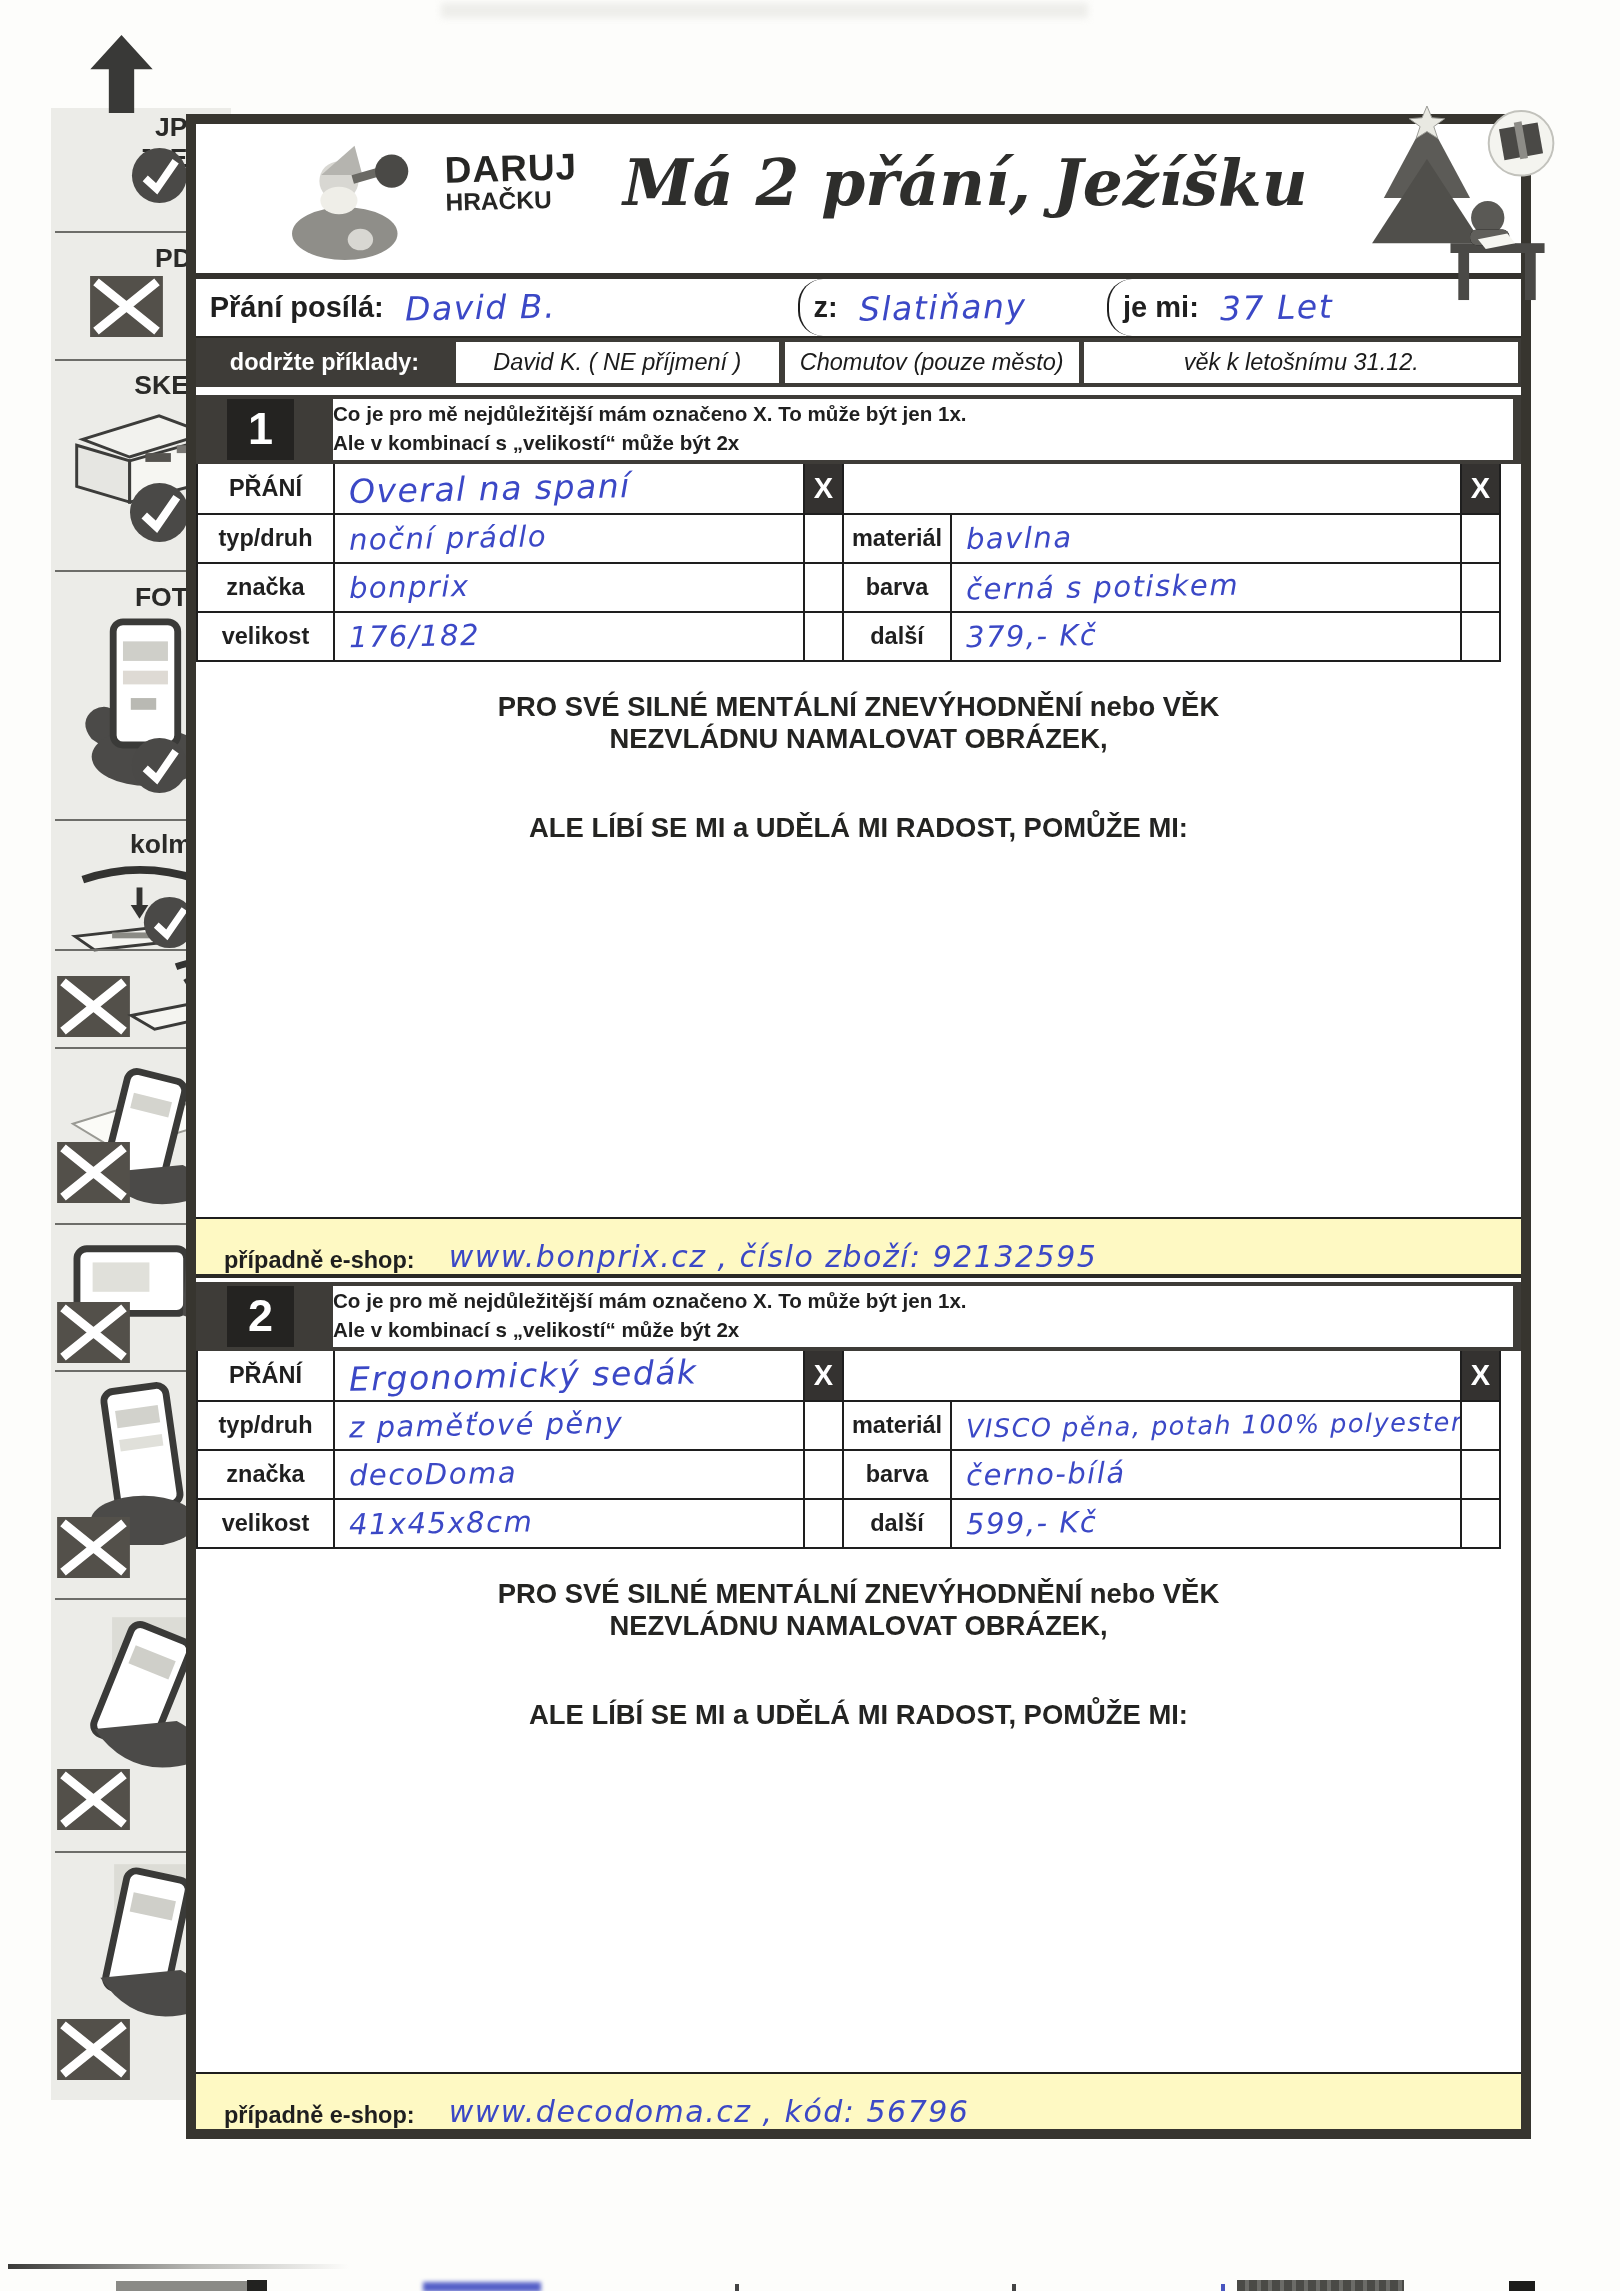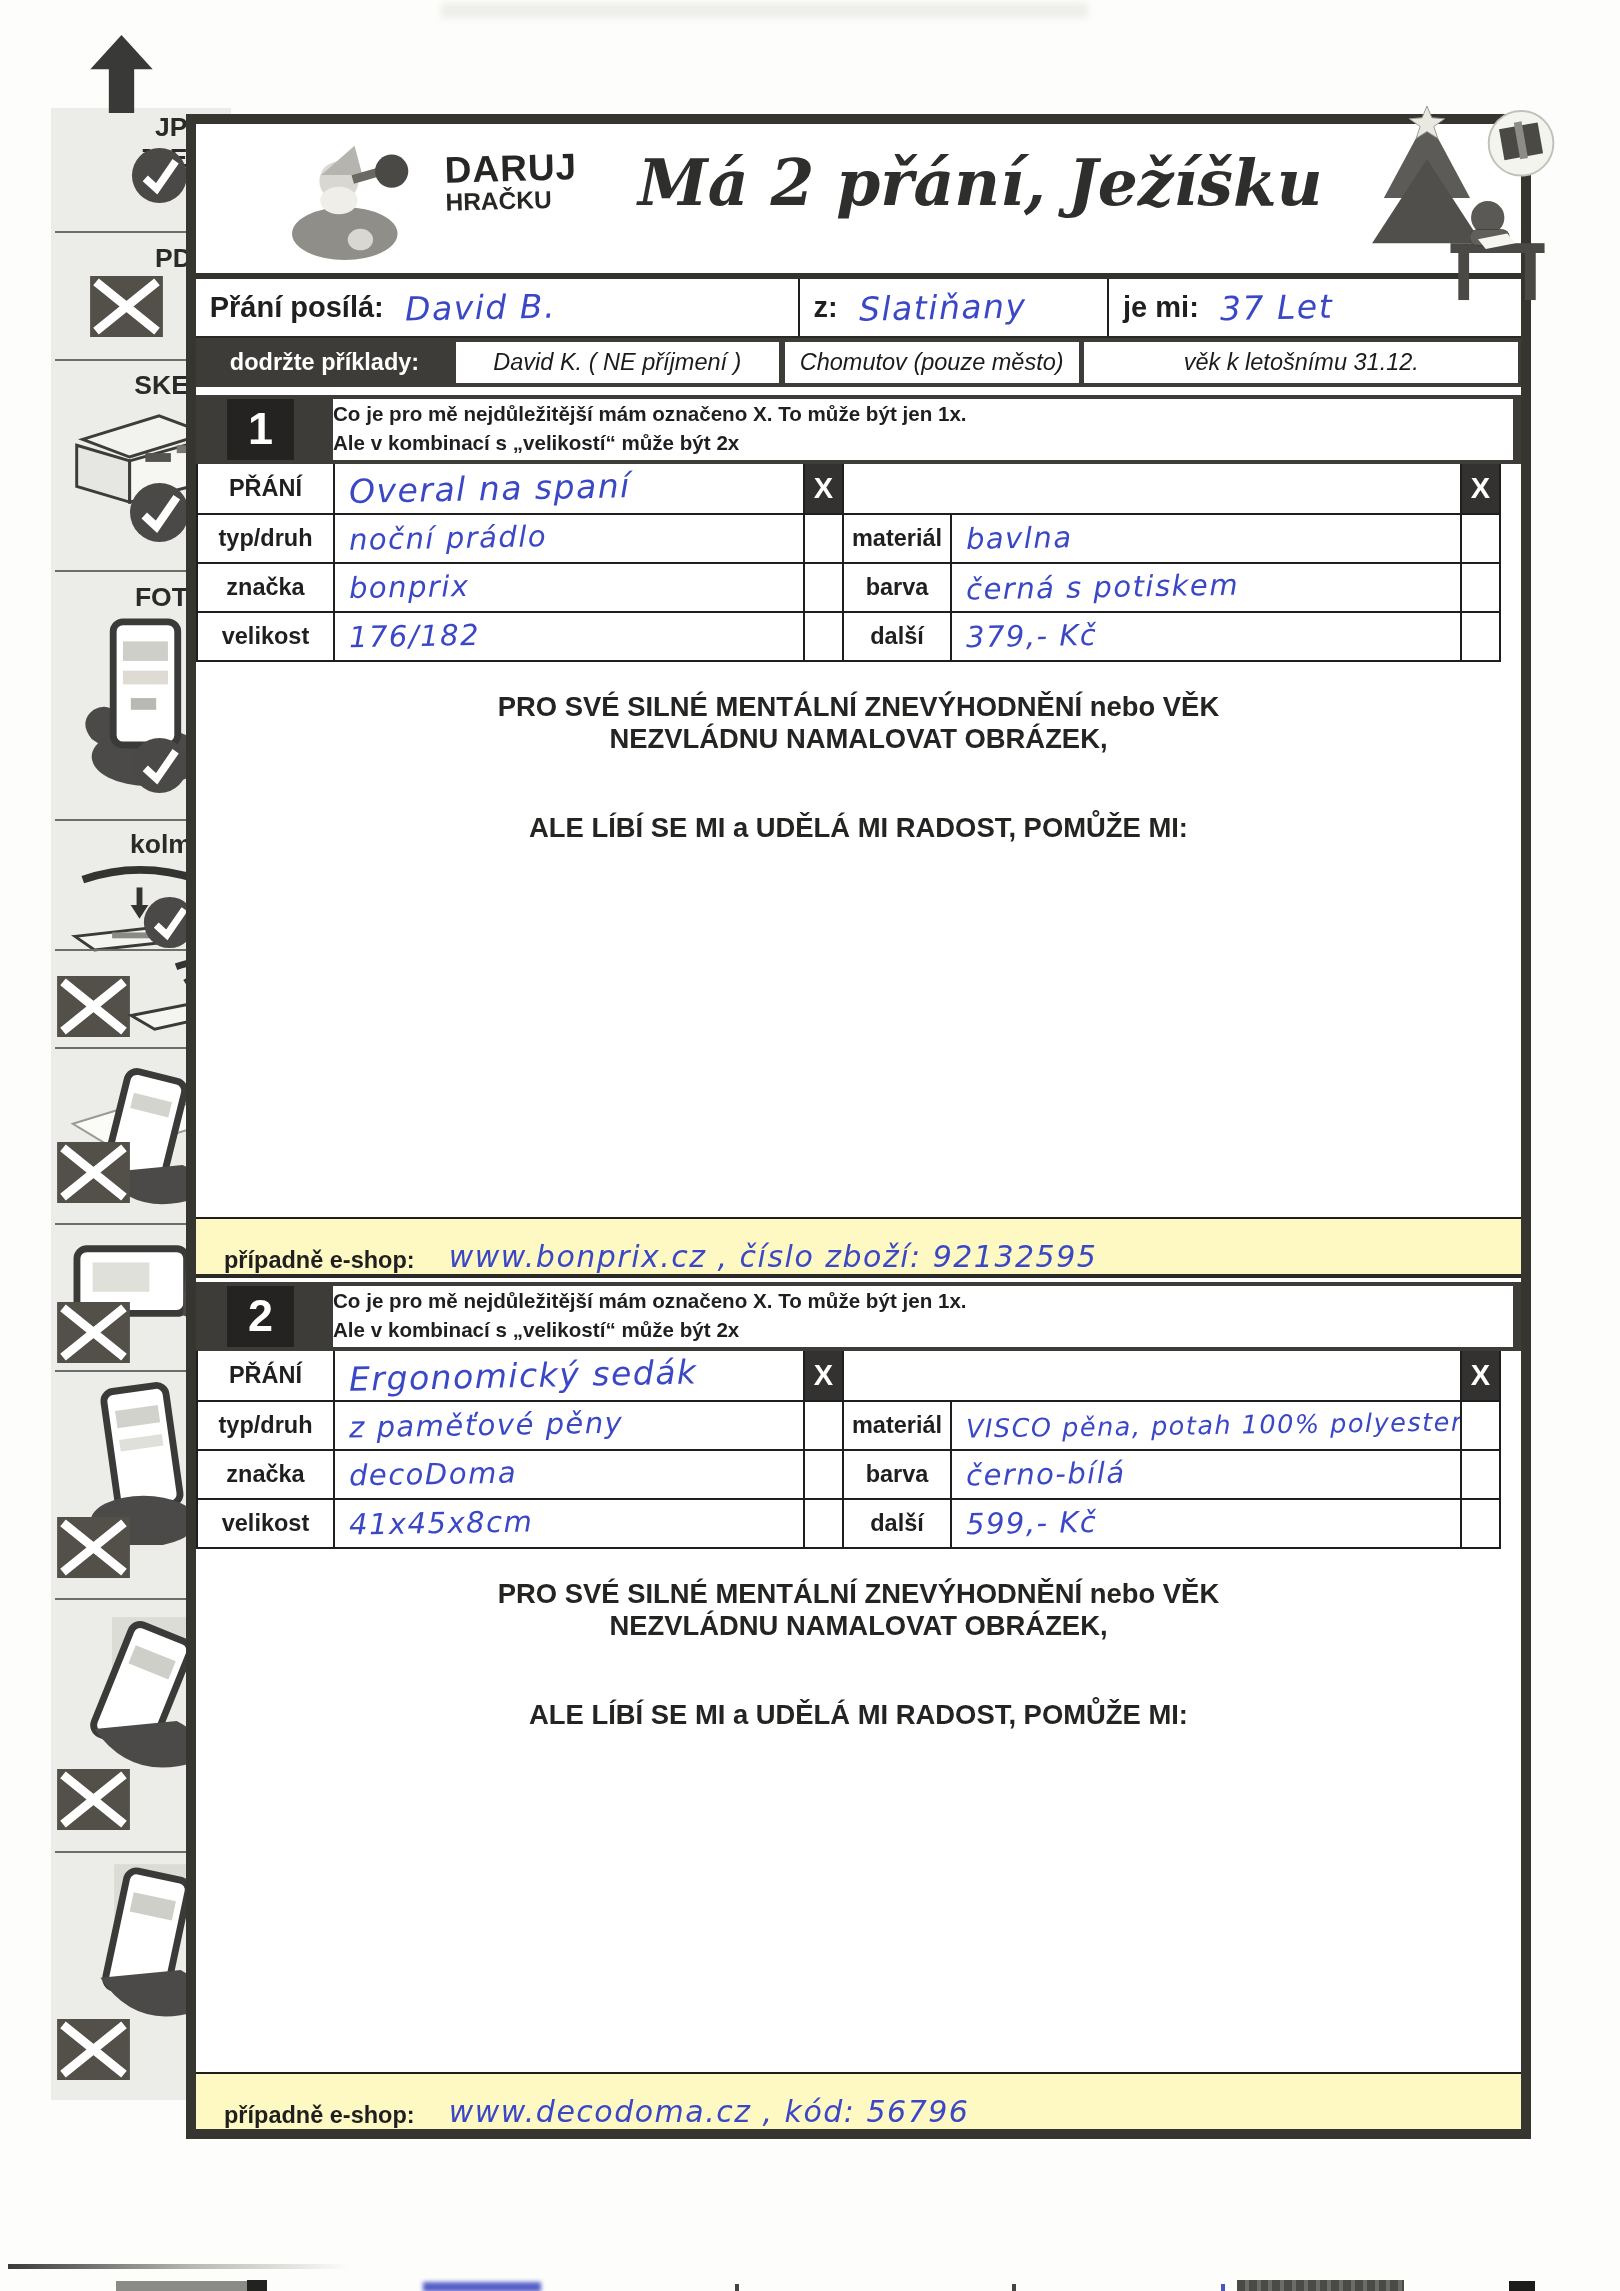--- a/index.html
+++ b/index.html
@@ -20,25 +20,25 @@
            font-size:26.5px;color:#2a2a28;}
   .abs{position:absolute;}
 
   
   .form{position:absolute;left:186px;top:114px;width:1325px;border:10.8px solid #37352f;
         background:#fff;overflow:visible;}
   .fheader{position:relative;height:149px;border-bottom:6.9px solid #34322e;}
   .logo-text{position:absolute;left:249px;top:25.5px;line-height:1.02;transform:rotate(-1.5deg);}
   .logo-text .l1{font-size:37px;font-weight:bold;letter-spacing:1px;color:#262624;}
   .logo-text .l2{font-size:24.5px;font-weight:bold;color:#262624;}
-  .ftitle{position:absolute;left:442px;top:21.6px;font-family:"DejaVu Serif",serif;
+  .ftitle{position:absolute;left:427px;top:21.6px;font-family:"DejaVu Serif",serif;
           font-style:italic;font-weight:bold;font-size:63px;color:#2e2e2c;white-space:nowrap;}
 
   .row-sender{display:flex;height:57px;border-bottom:2.9px solid #2a2925;}
-  .sc{display:flex;align-items:center;padding-left:13.7px;}
+  .sc{display:flex;align-items:center;padding-left:13.7px;border-radius:25px;}
   .sc+.sc{border-left:2.9px solid #1e1e1e;}
   .sc .plab{font-weight:bold;font-size:29px;white-space:nowrap;}
 
   .row-examples{display:flex;height:49px;background:#3e3c38;margin-bottom:7.8px;}
   .ex-label{width:257px;color:#fff;font-weight:bold;font-size:23.5px;display:flex;
             align-items:center;justify-content:center;}
   .ex-cell{background:#fff;margin:3.9px 2.9px;display:flex;align-items:center;justify-content:center;
            font-style:italic;font-size:23.5px;color:#1b1b1b;}
 
   .band{position:relative;height:69px;background:#3e3c38;}

